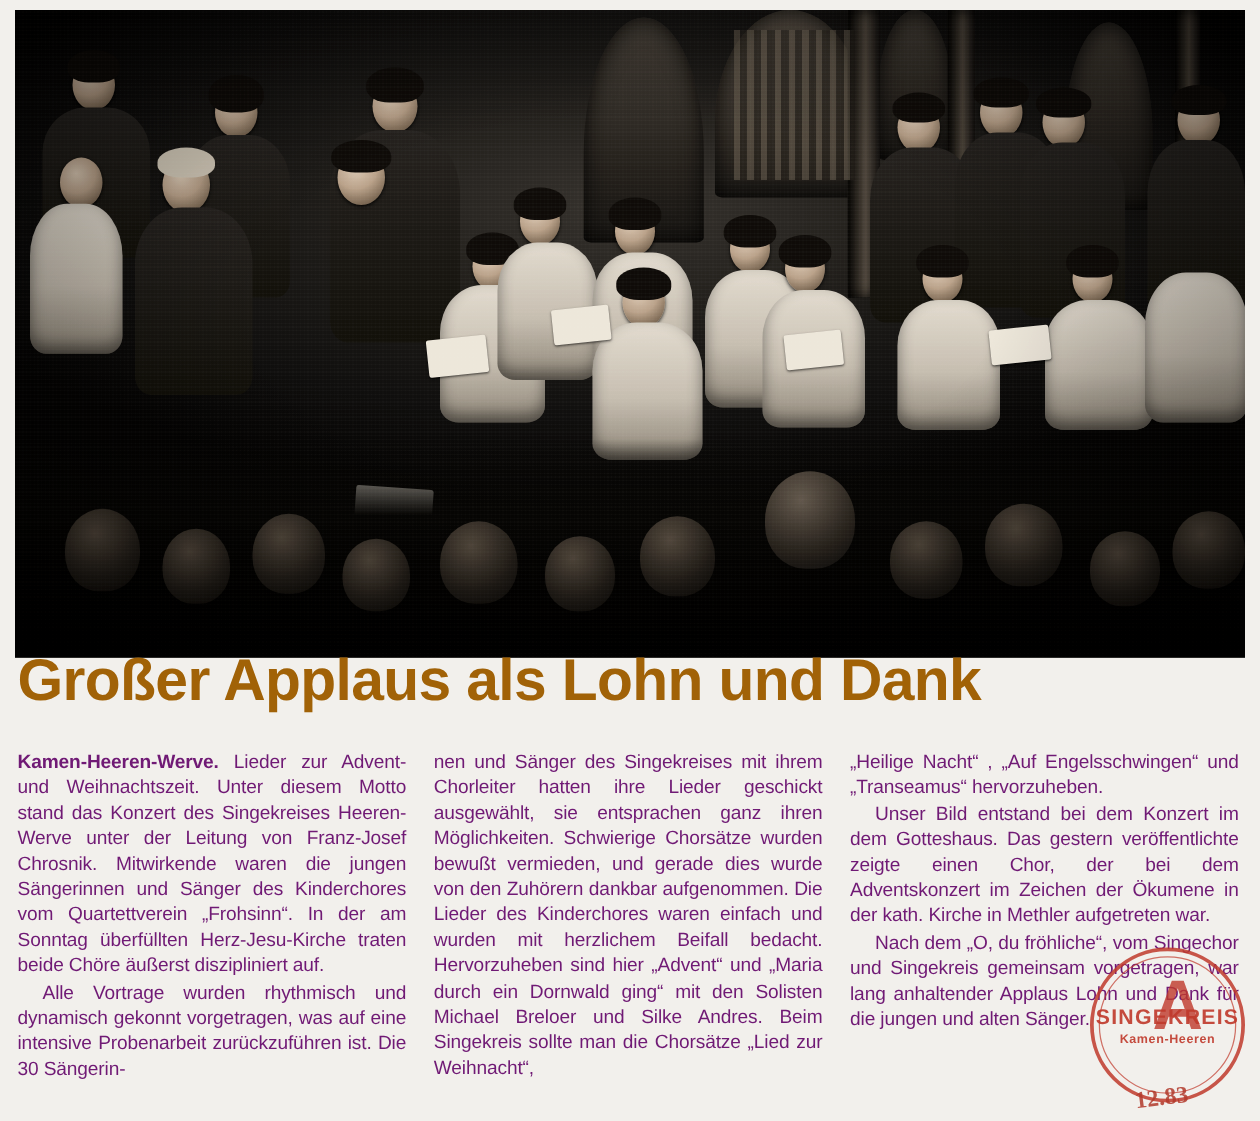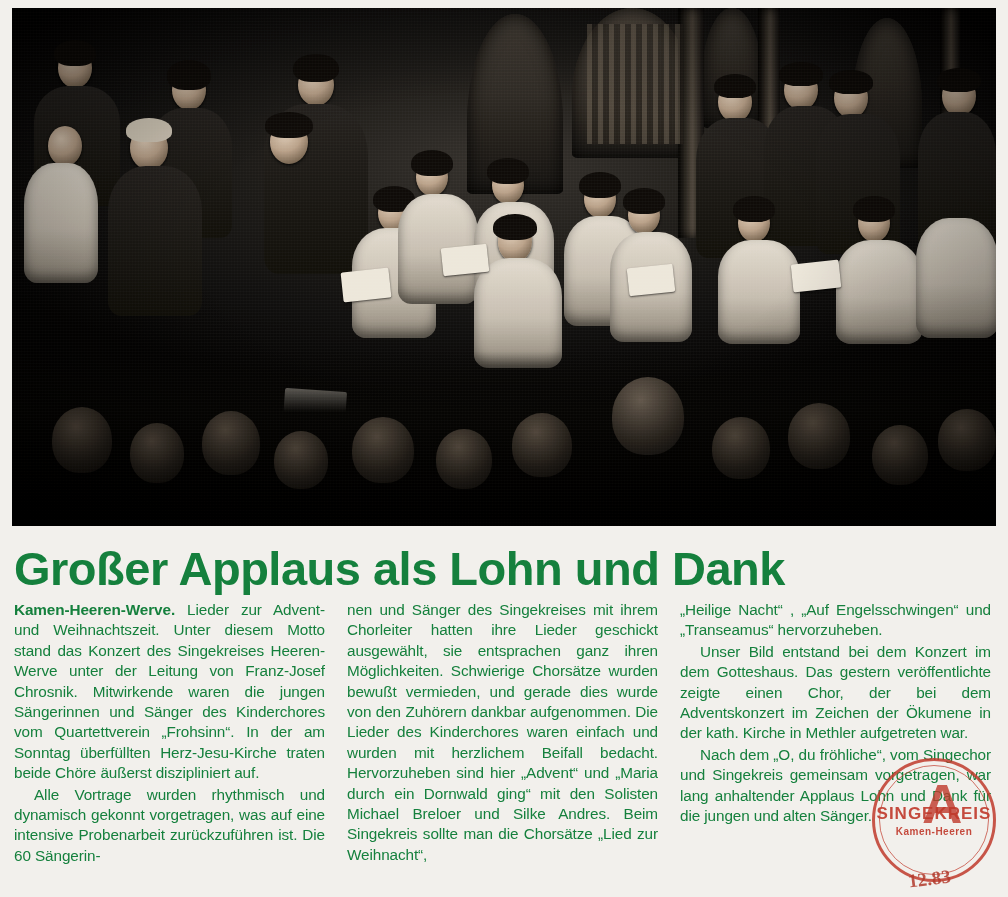--- a/index.html
+++ b/index.html
@@ -109,45 +109,45 @@
   .vignette {
     position: absolute; inset: 0;
     background: radial-gradient(ellipse 75% 70% at 50% 45%, rgba(0,0,0,0) 40%, rgba(0,0,0,.55) 100%);
     pointer-events: none;
   }
 
   
   .headline {
     position: absolute;
     left: 14px;
-    top: 544px;
+    top: 519px;
     width: 960px;
     font-size: 47px;
     font-weight: bold;
     letter-spacing: -0.5px;
-    color: #15803d;
+    color: #a16207;
     font-family: "Liberation Sans", sans-serif;
     line-height: 1.05;
   }
 
   
   .columns {
     position: absolute;
     left: 14px;
     top: 600px;
     width: 980px;
     height: 290px;
     display: flex;
     gap: 22px;
   }
   .col {
     width: 311px;
     font-size: 15.3px;
     line-height: 1.335;
-    color: #15803d;
+    color: #701a75;
     text-align: justify;
     font-family: "Liberation Sans", sans-serif;
     letter-spacing: -0.1px;
   }
   .col p { margin: 0; }
   .col p.indent { text-indent: 20px; margin-top: 1px; }
   .lead { font-weight: bold; }
 
   
   .stamp {
@@ -316,21 +316,21 @@
     <div class="grain"></div>
     <div class="vignette"></div>
   </div>
 
   <div class="headline">Großer Applaus als Lohn und Dank</div>
 
   <div class="columns">
 
     <div class="col">
       <p><span class="lead">Kamen-Heeren-Werve.</span> <span>Lieder zur Advent- und Weihnachtszeit. Unter diesem Motto stand das Konzert des Singekreises Heeren-Werve unter der Leitung von Franz-Josef Chrosnik. Mitwirkende waren die jungen Sängerinnen und Sänger des Kinderchores vom Quartettverein „Frohsinn“. In der am Sonntag überfüllten Herz-Jesu-Kirche traten beide Chöre äußerst diszipliniert auf.</span></p>
-      <p class="indent">Alle Vortrage wurden rhythmisch und dynamisch gekonnt vorgetragen, was auf eine intensive Probenarbeit zurückzuführen ist. Die 60 Sängerin-</p>
+      <p class="indent">Alle Vortrage wurden rhythmisch und dynamisch gekonnt vorgetragen, was auf eine intensive Probenarbeit zurückzuführen ist. Die 30 Sängerin-</p>
     </div>
 
     <div class="col">
       <p>nen und Sänger des Singekreises mit ihrem Chorleiter hatten ihre Lieder geschickt ausgewählt, sie entsprachen ganz ihren Möglichkeiten. Schwierige Chorsätze wurden bewußt vermieden, und gerade dies wurde von den Zuhörern dankbar aufgenommen. Die Lieder des Kinderchores waren einfach und wurden mit herzlichem Beifall bedacht. Hervorzuheben sind hier „Advent“ und „Maria durch ein Dornwald ging“ mit den Solisten Michael Breloer und Silke Andres. Beim Singekreis sollte man die Chorsätze „Lied zur Weihnacht“,</p>
     </div>
 
     <div class="col">
       <p>„Heilige Nacht“ , „Auf Engelsschwingen“ und „Transeamus“ hervorzuheben.</p>
       <p class="indent">Unser Bild entstand bei dem Konzert im dem Gotteshaus. Das gestern veröffentlichte zeigte einen Chor, der bei dem Adventskonzert im Zeichen der Ökumene in der kath. Kirche in Methler aufgetreten war.</p>
       <p class="indent">Nach dem „O, du fröhliche“, vom Singechor und Singekreis gemeinsam vorgetragen, war lang anhaltender Applaus Lohn und Dank für die jungen und alten Sänger.</p>

